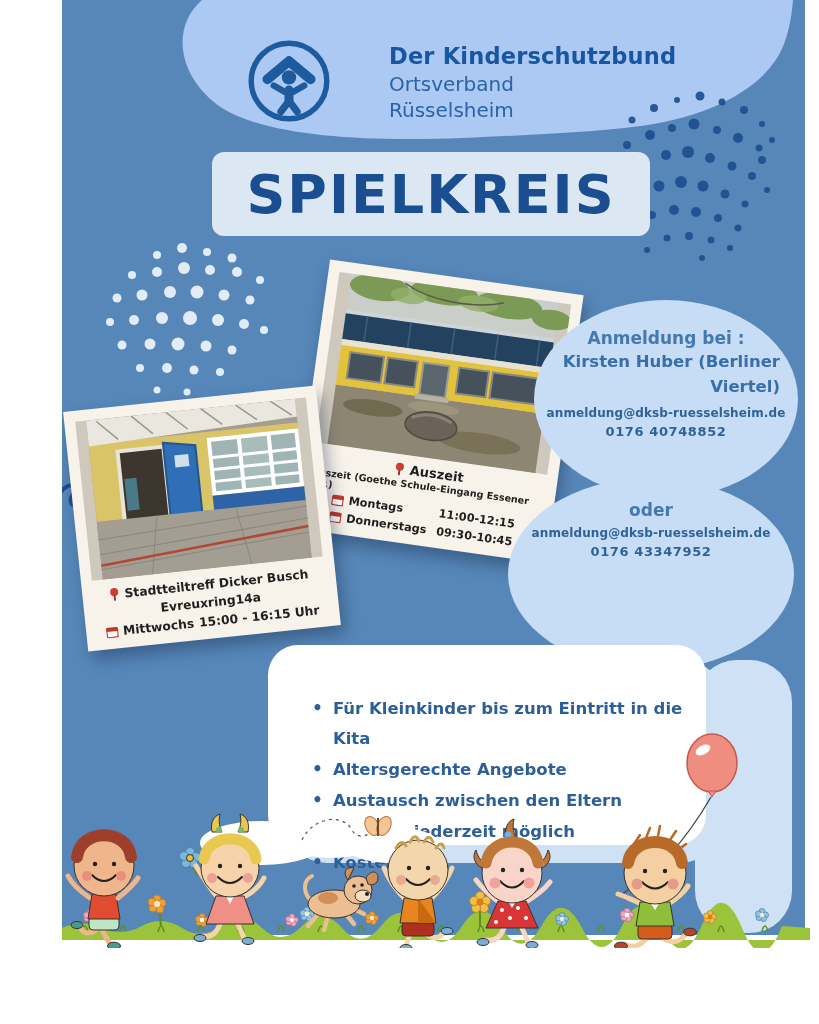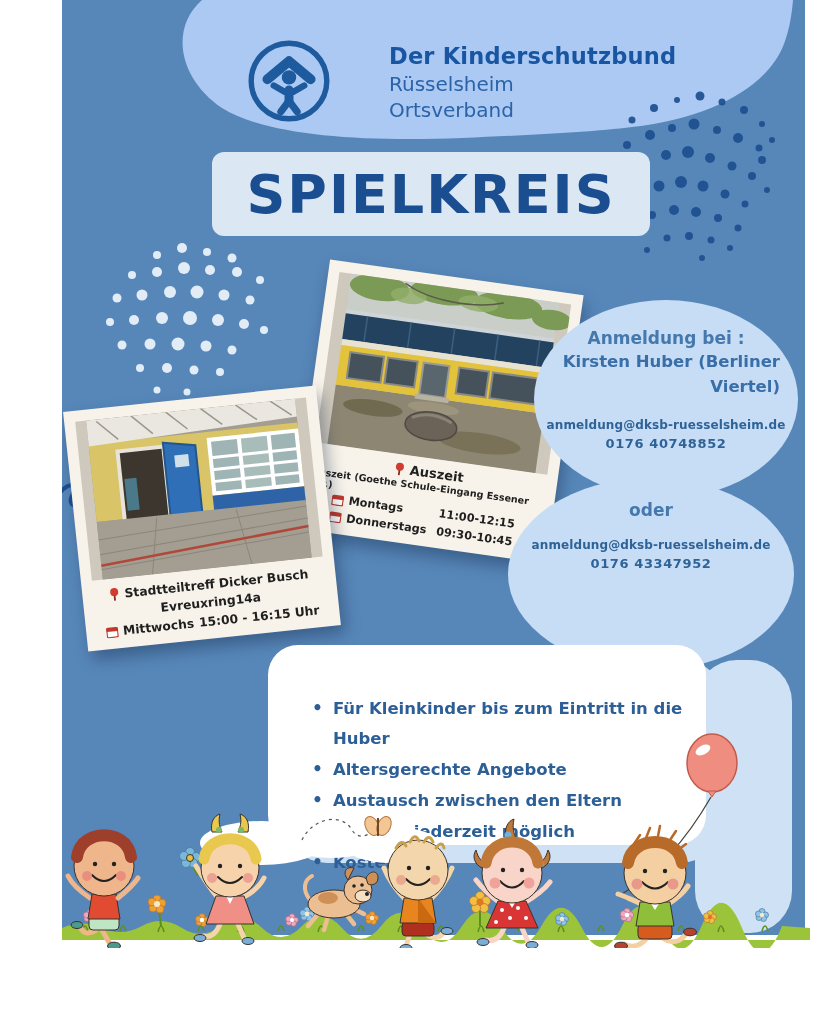--- a/index.html
+++ b/index.html
@@ -34,21 +34,21 @@
   .pol2 .sched .day{width:86px;text-align:left;}
   .icn{flex:0 0 auto;display:inline-block;}
 
   
   .bubble{position:absolute;background:#c7ddf5;border-radius:50%;display:flex;flex-direction:column;
           align-items:center;text-align:right;color:#2f6398;}
   .bub1{left:472px;top:300px;width:264px;height:198px;padding-top:28px;box-sizing:border-box;}
   .bub2{left:446px;top:478px;width:286px;height:192px;padding-top:22px;box-sizing:border-box;}
   .bubble .hd{font-size:17px;font-weight:700;color:#4579ae;}
   .bubble .nm{font-size:16.5px;font-weight:700;color:#3a6ea8;width:228px;line-height:1.5;margin-top:2px;}
-  .bubble .em{font-size:12px;font-weight:700;margin-top:18px;letter-spacing:.1px;}
+  .bubble .em{font-size:12px;font-weight:700;margin-top:6px;letter-spacing:.1px;}
   .bubble .ph{font-size:13px;font-weight:700;margin-top:4px;letter-spacing:.6px;}
 
   
   .back1{position:absolute;left:223px;top:658px;width:437px;height:205px;border-radius:42px;background:#cfe2f5;}
   .back2{position:absolute;left:633px;top:660px;width:97px;height:273px;border-radius:42px;background:#cfe2f5;}
   .white-box{position:absolute;left:206px;top:645px;width:438px;height:200px;border-radius:30px;background:#ffffff;
              box-sizing:border-box;padding:48px 0 0 44px;}
   .bullet-row{display:flex;align-items:baseline;font-size:16.5px;font-weight:700;color:#2d5f97;line-height:1.82;}
   .bdot{color:#2d5f97;margin-right:10px;font-size:17px;}
 
@@ -150,22 +150,22 @@
     <svg class="logo" viewBox="0 0 100 100">
       <circle cx="50" cy="50" r="42" fill="none" stroke="#1d5a9e" stroke-width="6"></circle>
       <path d="M 26 48 L 50 28 L 74 48" fill="none" stroke="#1d5a9e" stroke-width="11" stroke-linecap="round" stroke-linejoin="round"></path>
       <circle cx="50" cy="46" r="8" fill="#1d5a9e"></circle>
       <path d="M 33 55 L 45 62 M 67 55 L 55 62" stroke="#1d5a9e" stroke-width="7" stroke-linecap="round"></path>
       <path d="M 50 60 L 50 74" stroke="#1d5a9e" stroke-width="10" stroke-linecap="round"></path>
       <path d="M 41 84 L 50 72 M 59 84 L 50 72" stroke="#1d5a9e" stroke-width="8" stroke-linecap="round"></path>
     </svg>
     <div class="brand">
       <div class="b1">Der Kinderschutzbund</div>
+      <div class="b2">Ortsverband</div>
       <div class="b2">Rüsselsheim</div>
-      <div class="b2">Ortsverband</div>
     </div>
 
     <div class="title-panel">
       <span>SPIELKREIS</span>
     </div>
 
     <div class="polaroid pol2">
       <svg class="photo" width="212" height="172" viewBox="0 0 210 172">
         <rect width="210" height="172" fill="#c9cec8"></rect>
         <rect y="112" width="210" height="60" fill="#8d8672"></rect>
@@ -305,21 +305,21 @@
       <div class="hd">oder</div>
       <div class="em">anmeldung@dksb-ruesselsheim.de</div>
       <div class="ph">0176 43347952</div>
     </div>
 
     <div class="back1"></div>
     <div class="back2"></div>
     <div class="white-box">
       <div class="bullet-row">
           <span class="bdot">•</span>
-          <span>Für Kleinkinder bis zum Eintritt in die Huber</span>
+          <span>Für Kleinkinder bis zum Eintritt in die Kita</span>
         </div>
       <div class="bullet-row">
           <span class="bdot">•</span>
           <span>Altersgerechte Angebote</span>
         </div>
       <div class="bullet-row">
           <span class="bdot">•</span>
           <span>Austausch zwischen den Eltern</span>
         </div>
       <div class="bullet-row">

